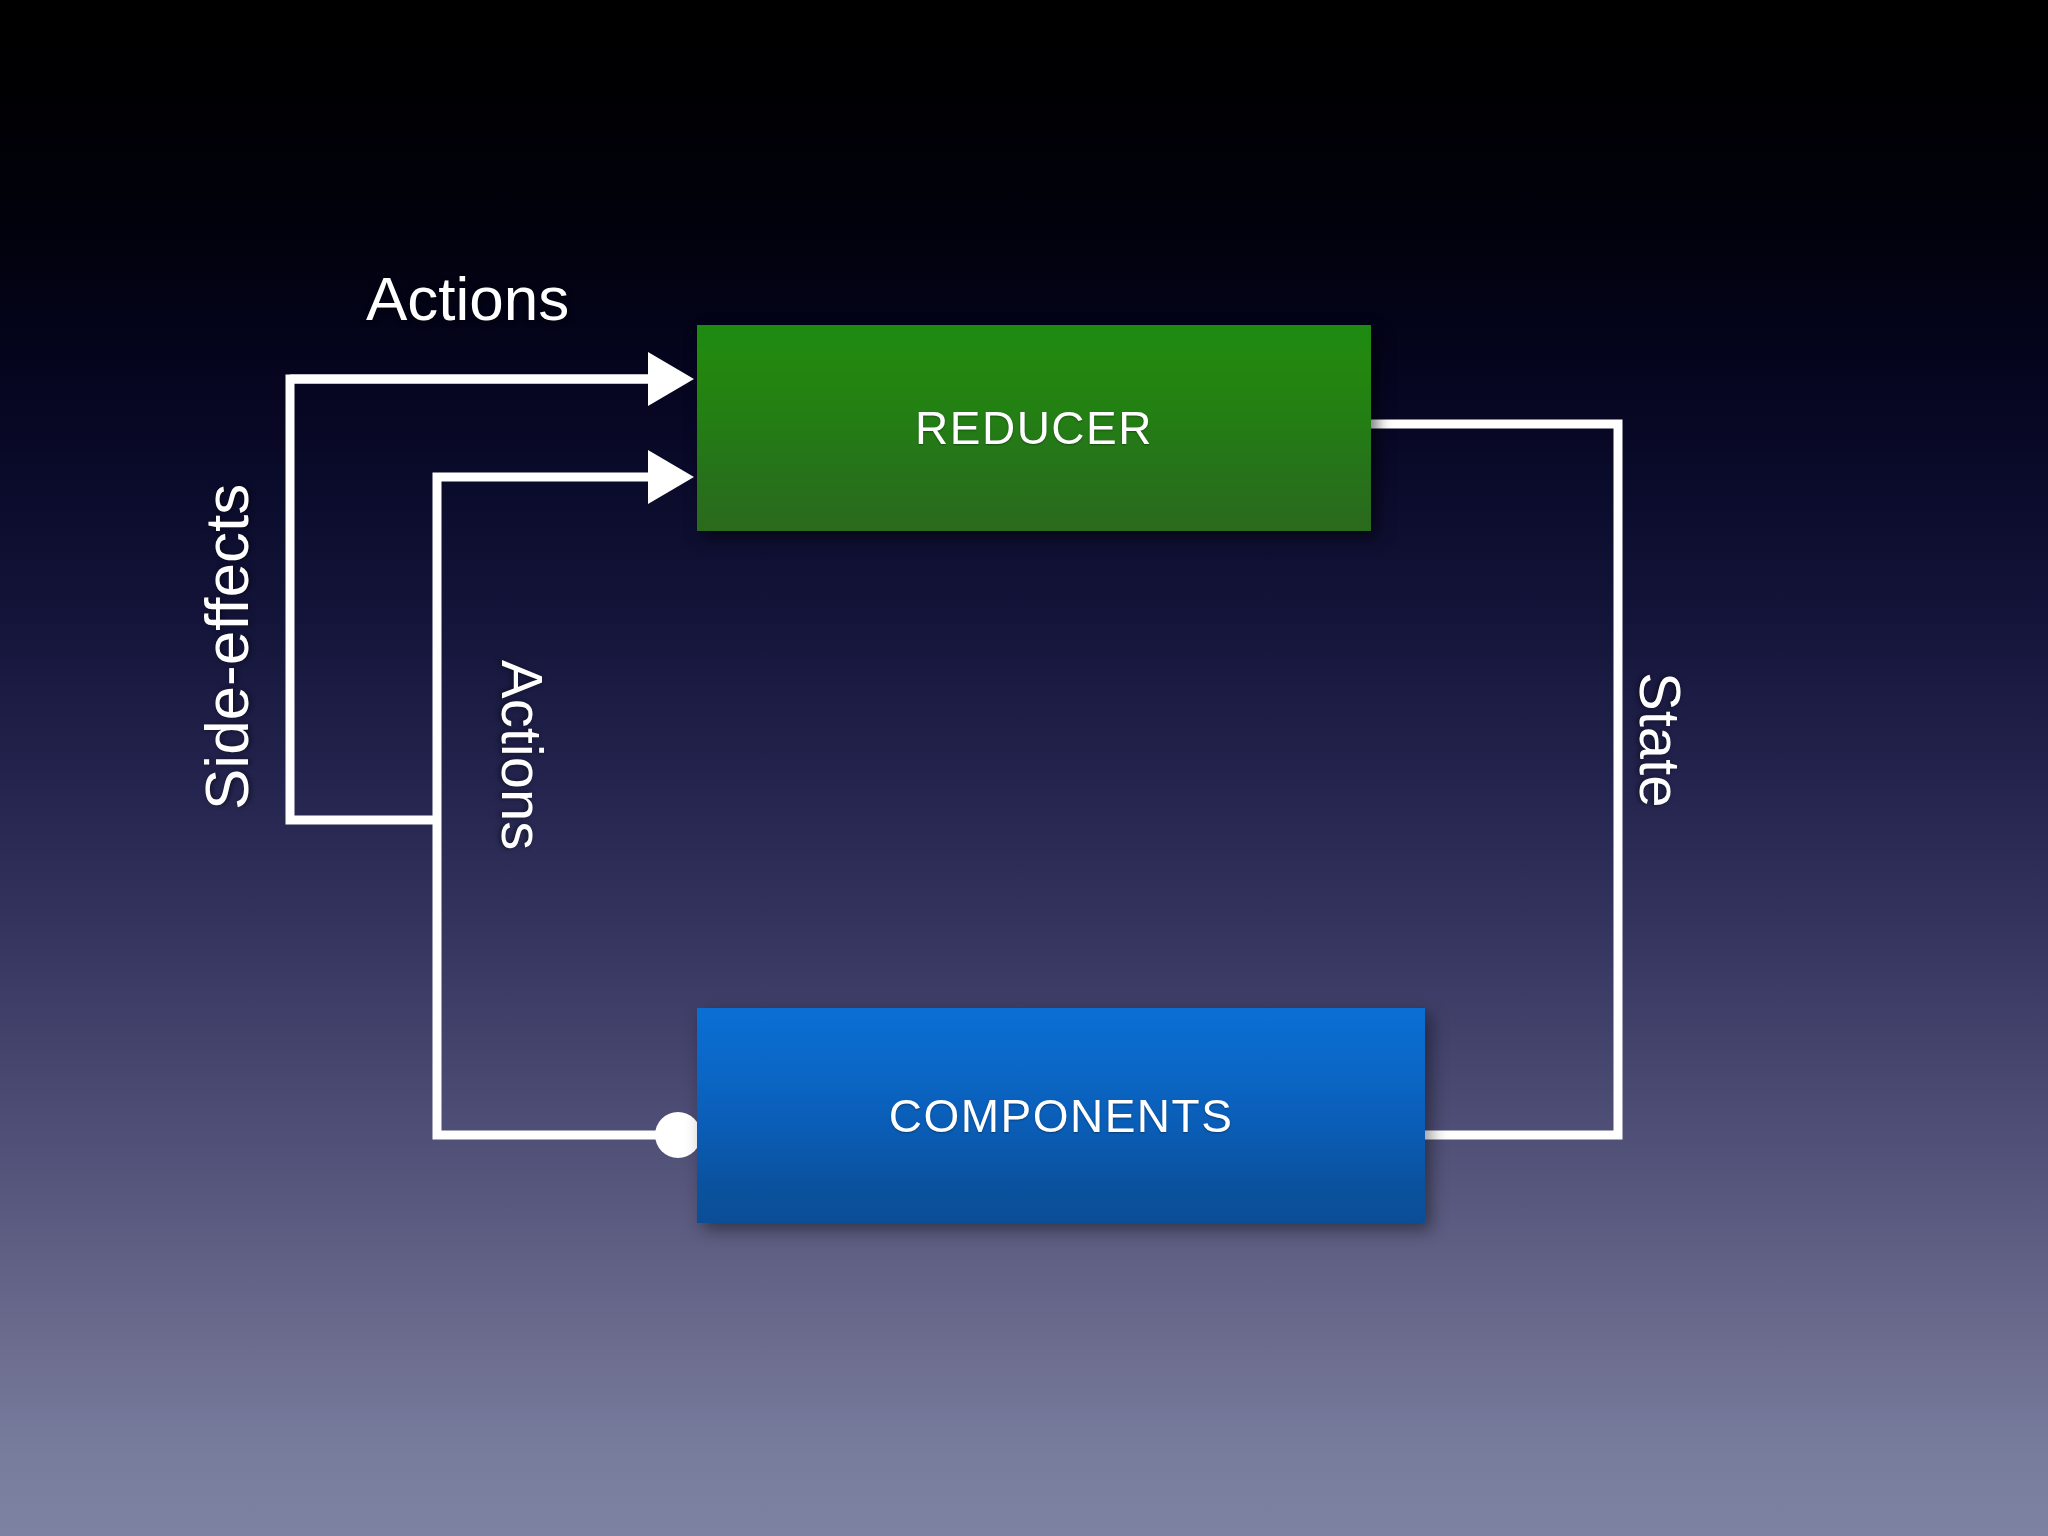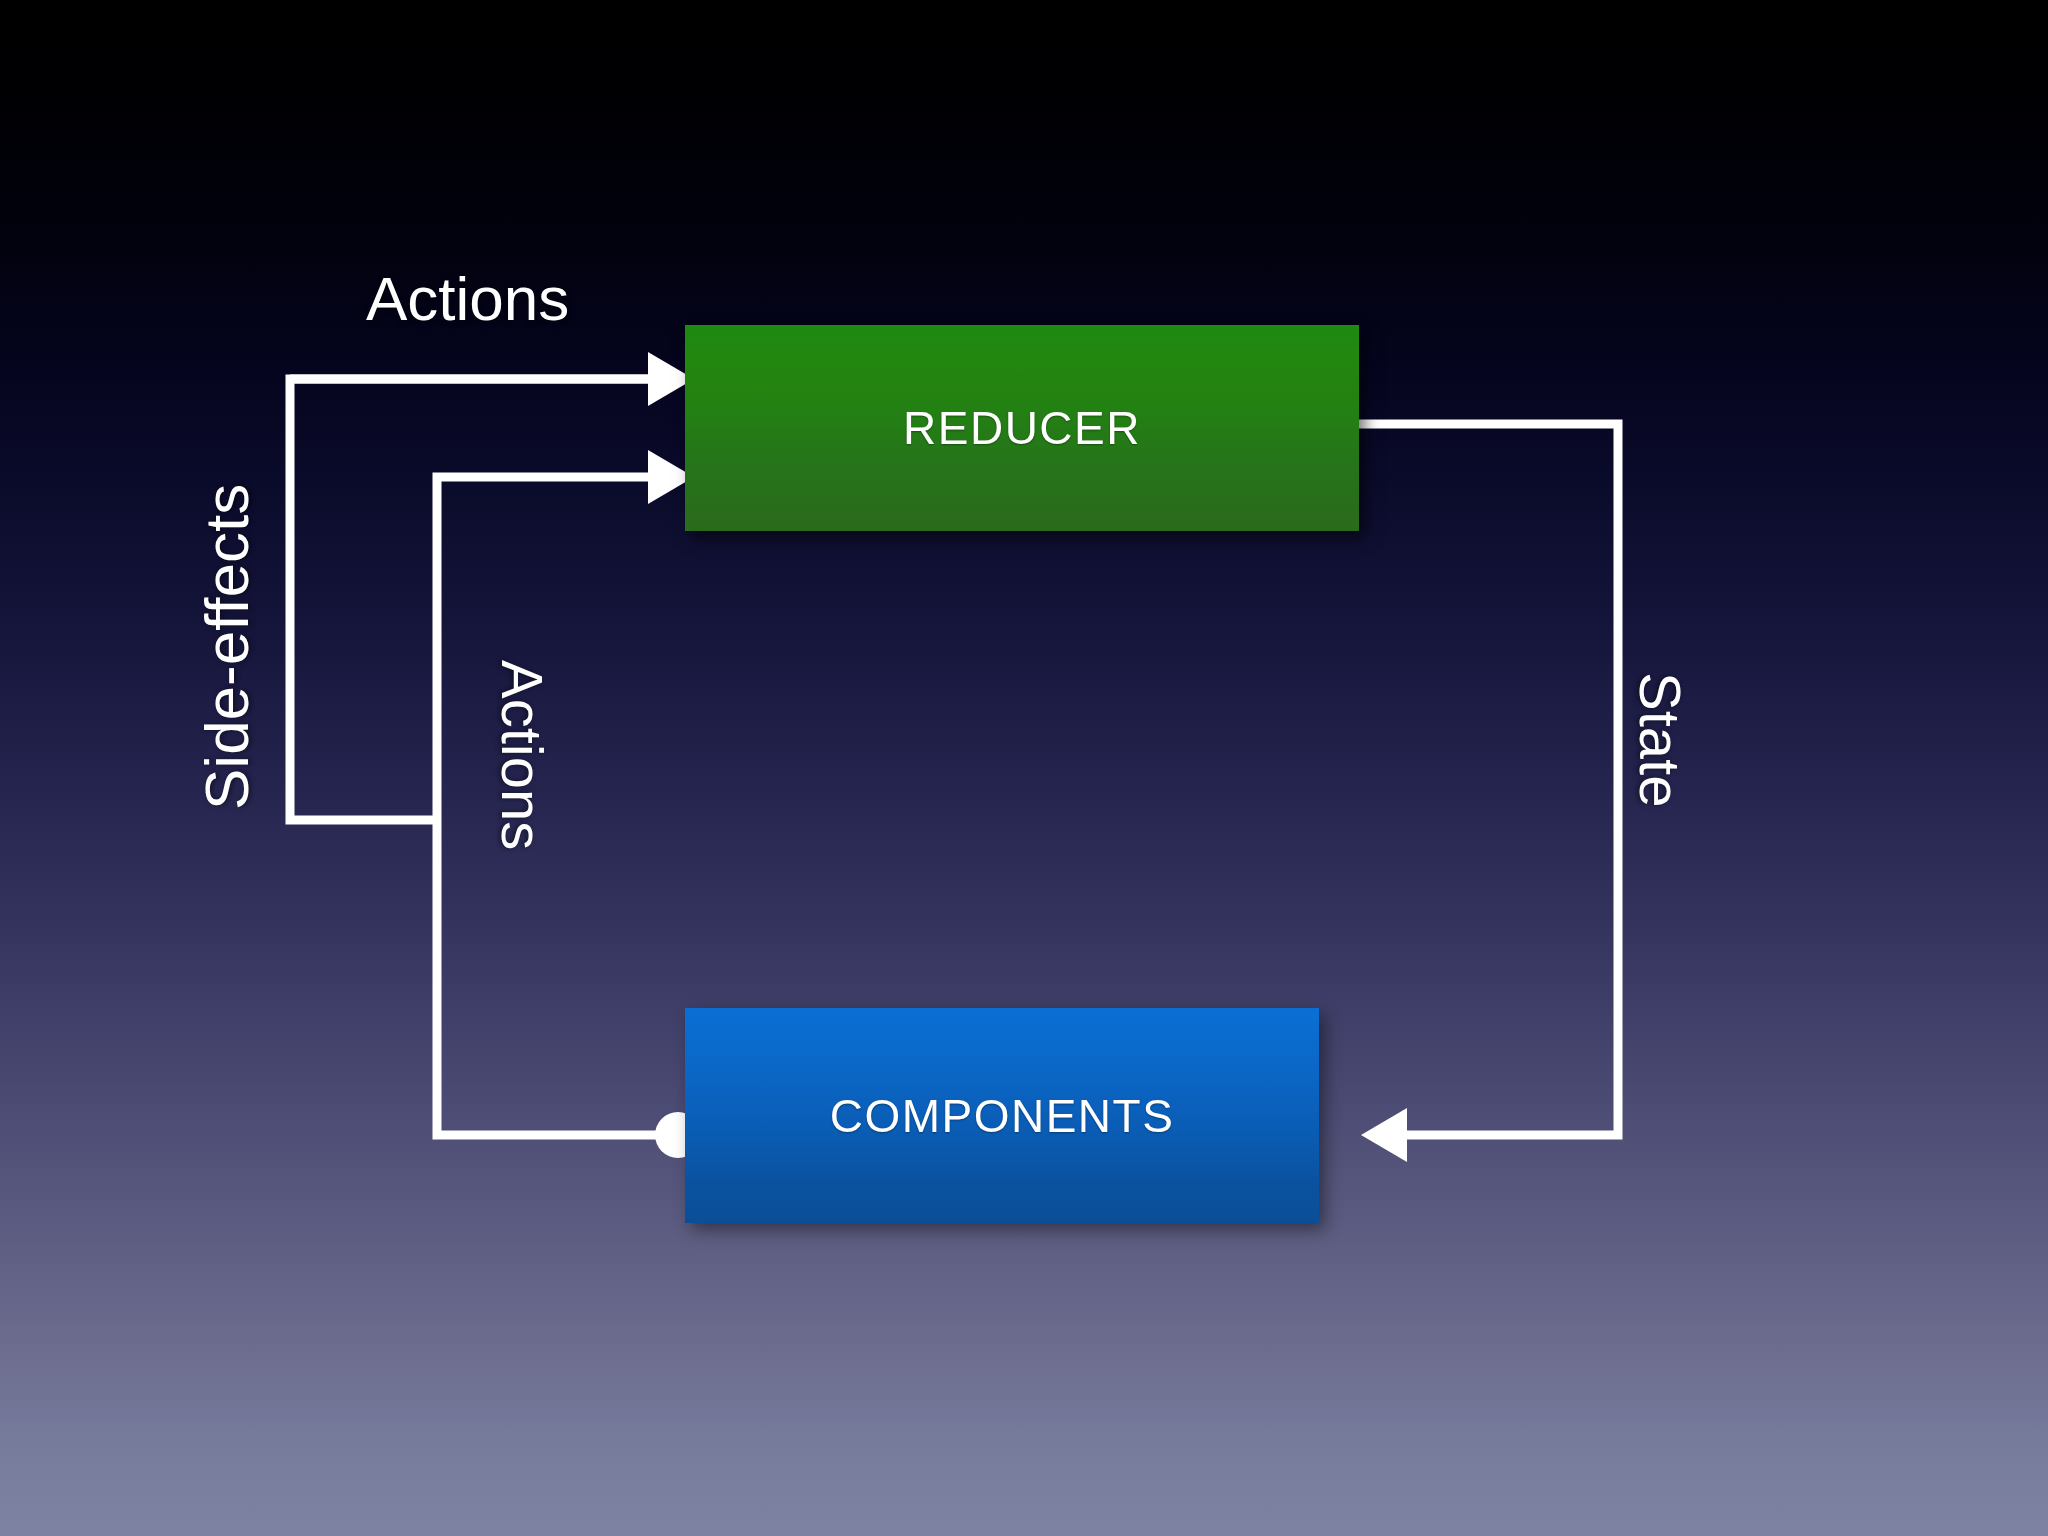--- a/index.html
+++ b/index.html
@@ -45,20 +45,21 @@
     height: 1536px;
   }
 
   
   .node {
     position: absolute;
     box-sizing: border-box;
     display: flex;
     align-items: center;
     justify-content: center;
+    margin-left: 12px;
   }
   .node-label {
     color: #ffffff;
     font-family: "Liberation Sans", sans-serif;
     font-size: 46px;
     font-weight: 400;
     letter-spacing: 1.5px;
     line-height: 1;
     white-space: nowrap;
     text-shadow: 0 1px 2px rgba(0,0,0,0.35);
@@ -69,21 +70,21 @@
     top: 325px;
     width: 674px;
     height: 206px;
     background: linear-gradient(to bottom, #1d8a12 0%, #23870f 18%, #238013 42%, #26731a 70%, #2a6a1c 100%);
     box-shadow: 6px 7px 14px rgba(0,0,0,0.55);
   }
 
   #node-components {
     left: 685px;
     top: 1008px;
-    width: 634px;
+    width: 728px;
     height: 215px;
     background: linear-gradient(to bottom, #0a6fd4 0%, #0b68c8 25%, #0a5db6 55%, #0a529f 82%, #0b4e96 100%);
     box-shadow: 6px 7px 16px rgba(0,0,0,0.42);
   }
 
   
   .edge-label {
     position: absolute;
     color: #ffffff;
     font-family: "Liberation Sans", sans-serif;

